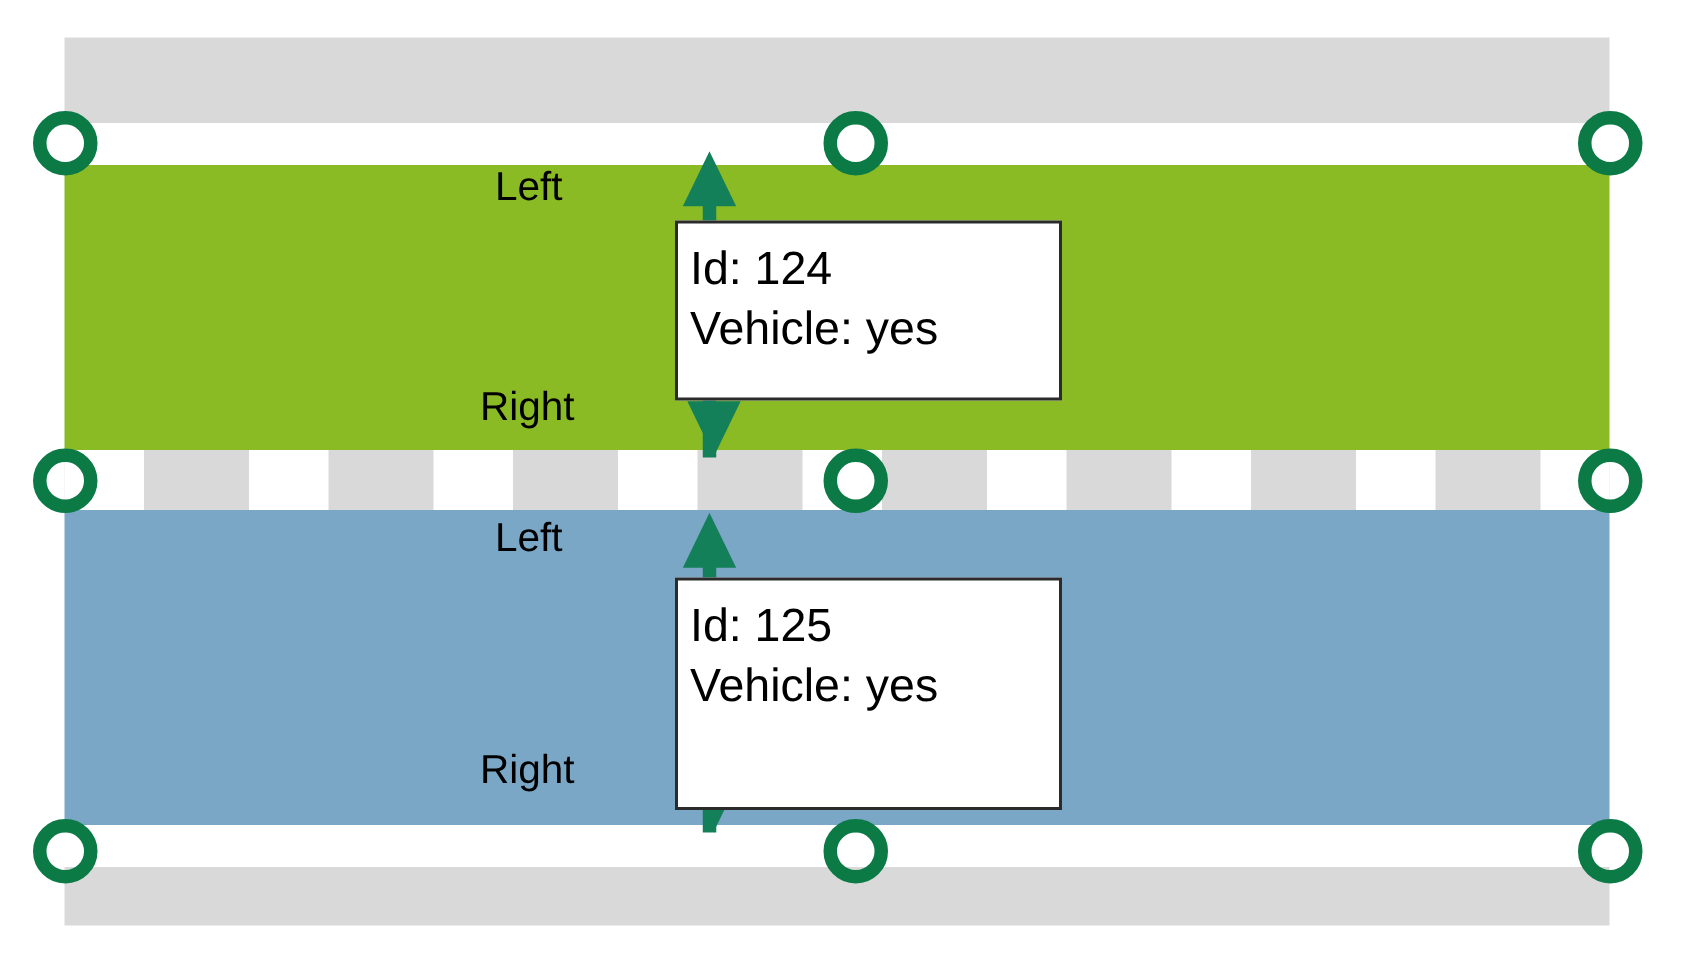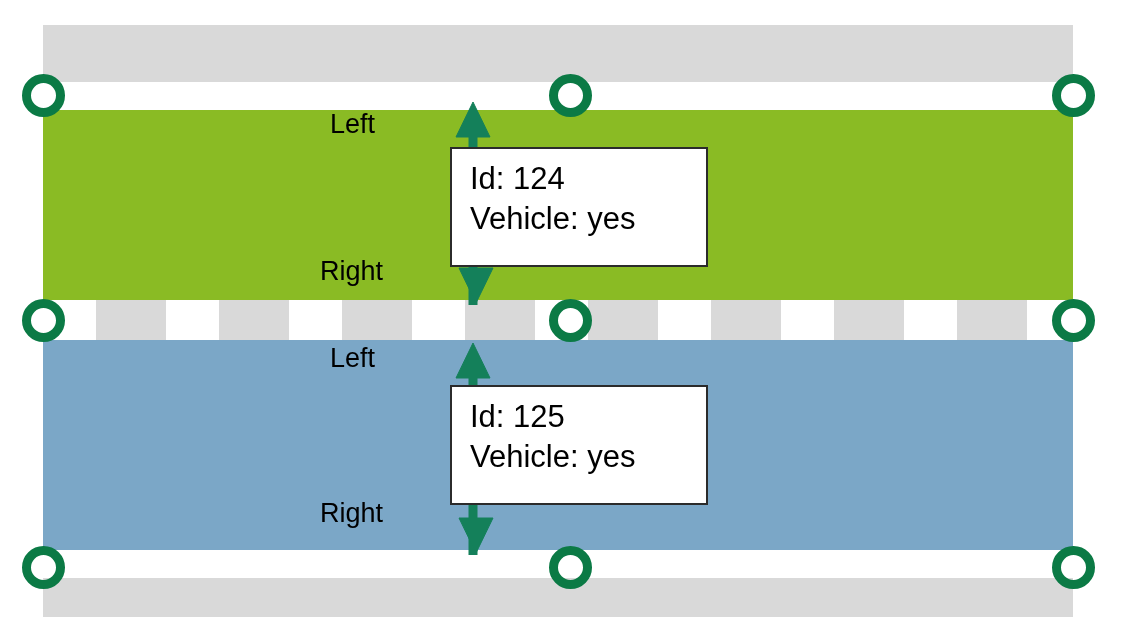--- a/index.html
+++ b/index.html
@@ -69,21 +69,21 @@
     text-align: left;
     line-height: 1;
   }
 
   
   .info-box {
     position: absolute;
     background: #ffffff;
     border: 2px solid #2b2b2b;
     box-sizing: border-box;
-    padding: 10px 14px 12px 18px;
+    padding: 10px 14px 12px 8px;
   }
   .info-line {
     font-size: 31px;
     color: #000000;
     line-height: 1.28;
     white-space: nowrap;
   }
 </style>
 </head>
 <body>
@@ -140,21 +140,21 @@
       <polygon points="21,0 38,35 4,35" stroke-width="1"></polygon>
 
       <polygon points="24,210 7,175 41,175" stroke-width="1"></polygon>
     </g>
   </svg>
 
   <div class="side-label" style="left:330px; top:345px; width:115px;">Left</div>
 
   <div class="side-label" style="left:320px; top:500px; width:125px;">Right</div>
 
-  <div class="info-box" style="left:450px; top:385px; width:258px; height:120px;">
+  <div class="info-box" style="left:450px; top:385px; width:258px; height:155px;">
     <div class="info-line">Id: 125</div>
     <div class="info-line">Vehicle: yes</div>
   </div>
 
   <div id="nodes-layer">
       <div class="node" style="left: 21.5px; top: 73.5px; border-color: rgb(11, 122, 69);"></div>
       <div class="node" style="left: 548.5px; top: 73.5px; border-color: rgb(11, 122, 69);"></div>
       <div class="node" style="left: 1051.5px; top: 73.5px; border-color: rgb(11, 122, 69);"></div>
       <div class="node" style="left: 21.5px; top: 298.5px; border-color: rgb(11, 122, 69);"></div>
       <div class="node" style="left: 548.5px; top: 298.5px; border-color: rgb(11, 122, 69);"></div>

